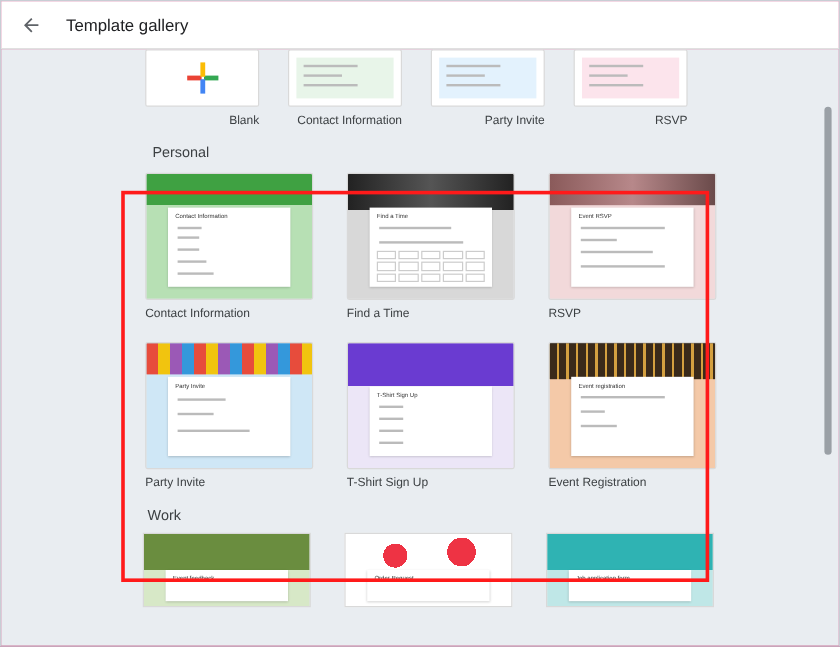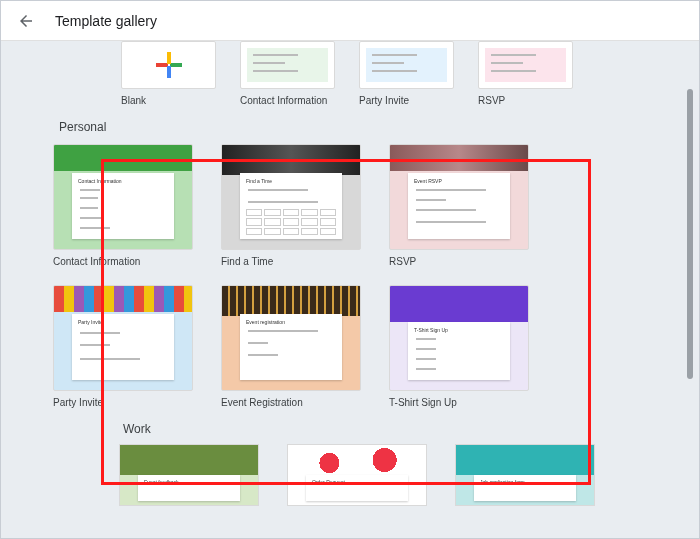--- a/index.html
+++ b/index.html
@@ -6,34 +6,34 @@
   html, body { width: 700px; height: 539px; font-family: Arial, Helvetica, sans-serif; background: #dfe4ea; overflow: hidden; }
   .viewport { width: 700px; height: 539px; background: #be185d; position: relative; border: 1px solid #c8cdd4; }
   .header { height: 40px; background: #fff; border-bottom: 1px solid #e0e0e0; display: flex; align-items: center; padding: 0 16px; gap: 20px; }
   .header .title { font-size: 14px; color: #202124; }
   .back-icon { width: 18px; height: 18px; display: flex; align-items: center; justify-content: center; color: #5f6368; cursor: pointer; }
   .scroll-area { position: absolute; top: 40px; left: 0; right: 0; bottom: 0; overflow: hidden; background: #e9edf1; }
   .scrollbar { position: absolute; right: 6px; top: 48px; width: 6px; height: 290px; background: #9aa0a6; border-radius: 3px; }
   .content { padding: 0 0 0 0; }
   .top-row { display: flex; gap: 24px; margin-left: 120px; margin-top: 0; }
   .top-row .t-card { width: 95px; }
-  .t-card { display: flex; flex-direction: column; }
+  .t-card { display: flex; flex-direction: column; align-items: flex-end; }
   .thumb { width: 100%; height: 48px; background: #fff; border: 1px solid #d9d9d9; border-radius: 2px; position: relative; overflow: hidden; }
   .t-label { font-size: 10px; color: #3c4043; margin-top: 6px; }
   
   .plus { position: absolute; top: 50%; left: 50%; width: 26px; height: 26px; transform: translate(-50%, -50%); }
   .plus .r { position:absolute; }
   .plus .r1 { left:0; top:11px; width:12px; height:4px; background:#ea4335;}
   .plus .r2 { left:14px; top:11px; width:12px; height:4px; background:#34a853;}
   .plus .r3 { left:11px; top:0; width:4px; height:12px; background:#fbbc05;}
   .plus .r4 { left:11px; top:14px; width:4px; height:12px; background:#4285f4;}
   
   .mini { position:absolute; left:6px; top:6px; right:6px; bottom:6px; background:#fff; }
   .mini-bar { position:absolute; left:6px; right:30px; height:2px; background:#bbb; }
-  .section { margin: 14px 0 0 44px; }
+  .section { margin: 14px 0 0 112px; }
   .section-title { font-size: 12px; color: #3c4043; margin: 8px 0 10px 14px; }
   .grid3 { display: flex; gap: 28px; margin-left: 8px; }
   .big-card { width: 140px; }
   .big-thumb { width: 140px; height: 106px; border: 1px solid #d9d9d9; border-radius: 2px; position: relative; overflow: hidden; background:#fff; cursor:pointer; }
   .highlight-box { position: absolute; left: 100px; top: 118px; width: 490px; height: 326px; border: 3px solid #ff1a1a; pointer-events: none; }
   .row2 { margin-top: 18px; }
   
   .form-card { position:absolute; left:18px; top:28px; right:18px; bottom:10px; background:#fff; box-shadow:0 1px 2px rgba(0,0,0,0.2); }
   .form-card .ft-line { position:absolute; left:8px; height:2px; background:#bbb; }
   
@@ -184,43 +184,43 @@
               <div class="form-card">
                 <div style="position:absolute;left:6px;top:5px;font-size:5px;color:#333">Party Invite</div>
                 <div class="ft-line" style="top:18px;width:40px"></div>
                 <div class="ft-line" style="top:30px;width:30px"></div>
                 <div class="ft-line" style="top:44px;width:60px"></div>
               </div>
             </div>
             <div class="t-label">Party Invite</div>
           </div>
           <div class="big-card">
-            <div class="big-thumb bg-peach">
-              <div style="position:absolute;left:0;top:0;right:0;height:30px;background:repeating-linear-gradient(90deg,#3a2a1a 0 6px,#d4a040 6px 8px);"></div>
-              <div class="form-card">
-                <div style="position:absolute;left:6px;top:5px;font-size:5px;color:#333">Event registration</div>
-                <div class="ft-line" style="top:16px;width:70px"></div>
-                <div class="ft-line" style="top:28px;width:20px"></div>
-                <div class="ft-line" style="top:40px;width:30px"></div>
-              </div>
-            </div>
-            <div class="t-label">Event Registration</div>
-          </div>
-          <div class="big-card">
             <div class="big-thumb bg-purple">
               <div class="form-card" style="top:36px">
                 <div style="position:absolute;left:6px;top:5px;font-size:5px;color:#333">T-Shirt Sign Up</div>
                 <div class="ft-line" style="top:16px;width:20px"></div>
                 <div class="ft-line" style="top:26px;width:20px"></div>
                 <div class="ft-line" style="top:36px;width:20px"></div>
                 <div class="ft-line" style="top:46px;width:20px"></div>
               </div>
             </div>
             <div class="t-label">T-Shirt Sign Up</div>
           </div>
+          <div class="big-card">
+            <div class="big-thumb bg-peach">
+              <div style="position:absolute;left:0;top:0;right:0;height:30px;background:repeating-linear-gradient(90deg,#3a2a1a 0 6px,#d4a040 6px 8px);"></div>
+              <div class="form-card">
+                <div style="position:absolute;left:6px;top:5px;font-size:5px;color:#333">Event registration</div>
+                <div class="ft-line" style="top:16px;width:70px"></div>
+                <div class="ft-line" style="top:28px;width:20px"></div>
+                <div class="ft-line" style="top:40px;width:30px"></div>
+              </div>
+            </div>
+            <div class="t-label">Event Registration</div>
+          </div>
         </div>
       </div>
 
       <div class="work-title">Work</div>
       <div class="work-grid">
         <div class="work-thumb bg-park">
           <div class="form-card" style="top:30px;bottom:4px">
             <div style="position:absolute;left:6px;top:4px;font-size:5px;color:#333">Event feedback</div>
           </div>
         </div>

